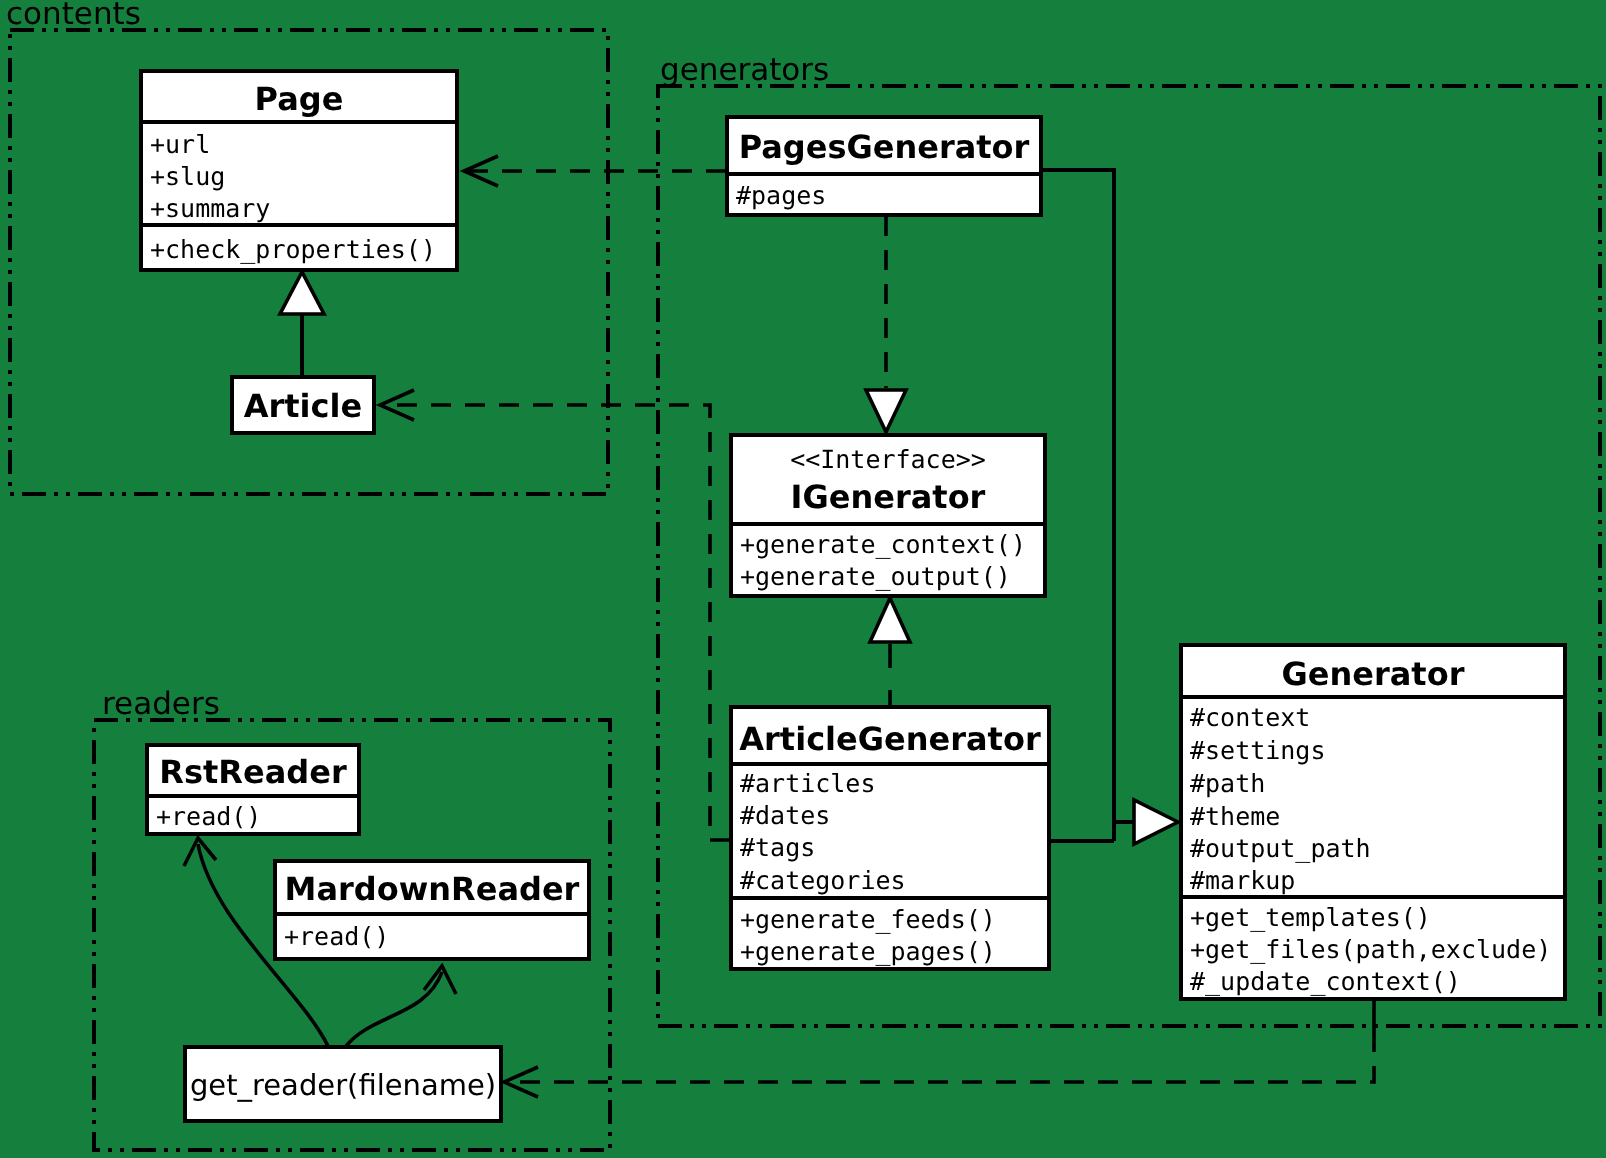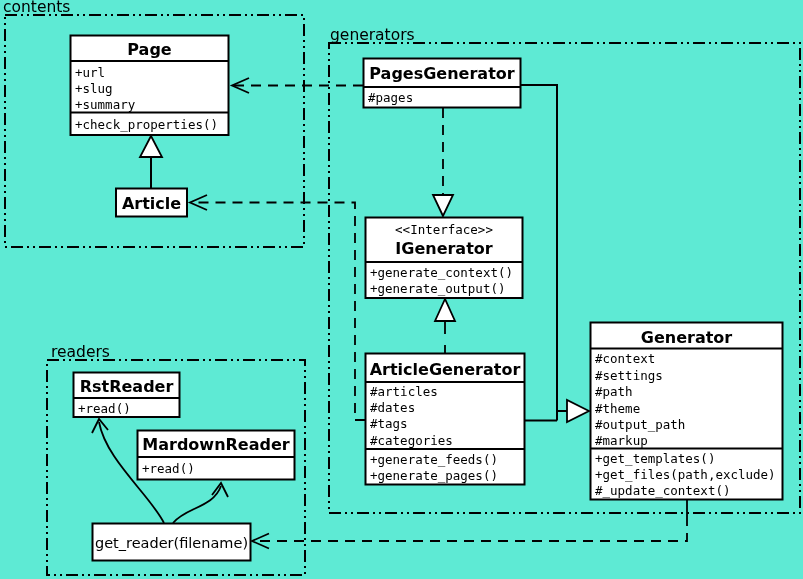--- a/index.html
+++ b/index.html
@@ -1,16 +1,16 @@
 <!DOCTYPE html>
 <html><head>
 <meta charset="utf-8">
 <style>
   html, body { margin:0; padding:0; background:#ffffff; }
-  .stage { width:803px; height:579px; position:relative; background:#5eead4; }
+  .stage { width:803px; height:579px; position:relative; background:#15803d; }
   svg { display:block; }
   .cls-box { fill:#ffffff; stroke:#000000; stroke-width:2; }
   .sep { stroke:#000000; stroke-width:2; }
   .pkg { fill:none; stroke:#000000; stroke-width:2; stroke-dasharray:12 4 2 4 2 4; }
   .pkg-label { font-family:"DejaVu Sans", sans-serif; font-size:15.5px; fill:#000000; }
   .title { font-family:"DejaVu Sans", sans-serif; font-weight:bold; font-size:16px; text-anchor:middle; fill:#000000; }
   .stereotype { font-family:"DejaVu Sans Mono", monospace; font-size:12.5px; text-anchor:middle; fill:#000000; }
   .member { font-family:"DejaVu Sans Mono", monospace; font-size:12.5px; fill:#000000; }
   .plain-label { font-family:"DejaVu Sans", sans-serif; font-size:14.5px; text-anchor:middle; fill:#000000; }
   .rel { stroke:#000000; stroke-width:1.8; fill:none; }

